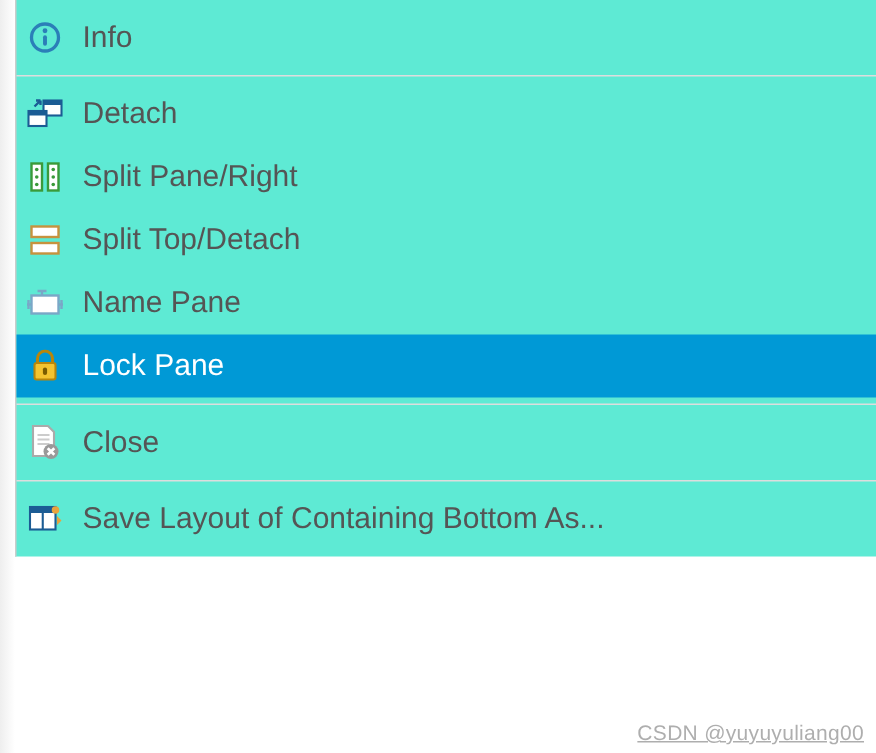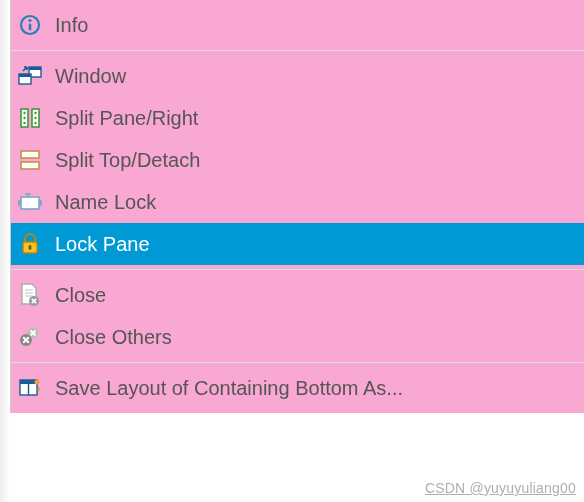--- a/index.html
+++ b/index.html
@@ -12,21 +12,21 @@
     height: 502px;
     position: relative;
     overflow: hidden;
   }
   .menu {
     position: absolute;
     left: 10px;
     top: 0;
     width: 574px;
     border-left: 1px solid #ccc;
-    background: #f9a8d4;
+    background: #5eead4;
   }
   .edge {
     position: absolute;
     left: 0; top: 0;
     width: 10px; height: 502px;
     background: linear-gradient(to right, #eee, #fff);
   }
   .group {
     border-bottom: 1px solid #ddd;
     padding-top: 4px;
@@ -94,21 +94,21 @@
     <div class="item">
       <span class="icon">
         <svg width="24" height="20" viewBox="0 0 24 20">
           <rect x="11" y="1" width="12" height="10" fill="#fff" stroke="#1b5c94" stroke-width="1.4"></rect>
           <rect x="11" y="1" width="12" height="3" fill="#1b5c94"></rect>
           <rect x="1" y="8" width="12" height="10" fill="#fff" stroke="#1b5c94" stroke-width="1.4"></rect>
           <rect x="1" y="8" width="12" height="3" fill="#1b5c94"></rect>
           <path d="M5 5 L9 1 M9 1 L6 1 M9 1 L9 4" stroke="#1b5c94" stroke-width="1.6" fill="none"></path>
         </svg>
       </span>
-      <span class="label">Window</span>
+      <span class="label">Detach</span>
     </div>
     <div class="item">
       <span class="icon">
         <svg width="22" height="22" viewBox="0 0 22 22">
           <rect x="2" y="2" width="7" height="18" fill="#fff" stroke="#3a9a3a" stroke-width="1.6"></rect>
           <rect x="13" y="2" width="7" height="18" fill="#fff" stroke="#3a9a3a" stroke-width="1.6"></rect>
           <circle cx="5.5" cy="6" r="1.2" fill="#3a9a3a"></circle>
           <circle cx="5.5" cy="11" r="1.2" fill="#3a9a3a"></circle>
           <circle cx="5.5" cy="16" r="1.2" fill="#3a9a3a"></circle>
           <circle cx="16.5" cy="6" r="1.2" fill="#3a9a3a"></circle>
@@ -132,21 +132,21 @@
         <svg width="26" height="20" viewBox="0 0 26 20">
           <rect x="4" y="5" width="18" height="12" fill="#fff" stroke="#7aa7c7" stroke-width="1.6"></rect>
           <line x1="1" y1="11" x2="4" y2="11" stroke="#7aa7c7" stroke-width="1.6"></line>
           <line x1="22" y1="11" x2="25" y2="11" stroke="#7aa7c7" stroke-width="1.6"></line>
           <line x1="2" y1="8" x2="2" y2="14" stroke="#7aa7c7" stroke-width="1.6"></line>
           <line x1="24" y1="8" x2="24" y2="14" stroke="#7aa7c7" stroke-width="1.6"></line>
           <line x1="11" y1="2" x2="11" y2="5" stroke="#7aa7c7" stroke-width="1.6"></line>
           <line x1="8" y1="2" x2="14" y2="2" stroke="#7aa7c7" stroke-width="1.6"></line>
         </svg>
       </span>
-      <span class="label">Name Lock</span>
+      <span class="label">Name Pane</span>
     </div>
     <div class="item hl">
       <span class="icon">
         <svg width="20" height="22" viewBox="0 0 20 22">
           <path d="M5 9 V6 a5 5 0 0 1 10 0 V9" fill="none" stroke="#b8860b" stroke-width="2"></path>
           <rect x="3" y="9" width="14" height="11" rx="1.5" fill="#f4c430" stroke="#b8860b" stroke-width="1.4"></rect>
           <rect x="8.6" y="12" width="2.8" height="5" rx="1.4" fill="#7a5c00"></rect>
         </svg>
       </span>
       <span class="label">Lock Pane</span>
@@ -160,31 +160,20 @@
           <path d="M3 1 H13 L17 5 V21 H3 Z" fill="#fff" stroke="#aaa" stroke-width="1.4"></path>
           <line x1="6" y1="7" x2="14" y2="7" stroke="#ccc" stroke-width="1.2"></line>
           <line x1="6" y1="10" x2="14" y2="10" stroke="#ccc" stroke-width="1.2"></line>
           <line x1="6" y1="13" x2="14" y2="13" stroke="#ccc" stroke-width="1.2"></line>
           <circle cx="15" cy="18" r="5" fill="#999"></circle>
           <path d="M12.8 15.8 L17.2 20.2 M17.2 15.8 L12.8 20.2" stroke="#fff" stroke-width="1.8"></path>
         </svg>
       </span>
       <span class="label">Close</span>
     </div>
-    <div class="item">
-      <span class="icon">
-        <svg width="24" height="22" viewBox="0 0 24 22">
-          <circle cx="15" cy="7" r="5.5" fill="#bbb"></circle>
-          <path d="M12.5 4.5 L17.5 9.5 M17.5 4.5 L12.5 9.5" stroke="#fff" stroke-width="1.8"></path>
-          <circle cx="8" cy="14" r="6" fill="#888"></circle>
-          <path d="M5.2 11.2 L10.8 16.8 M10.8 11.2 L5.2 16.8" stroke="#fff" stroke-width="2"></path>
-        </svg>
-      </span>
-      <span class="label">Close Others</span>
-    </div>
   </div>
 
 
   <div class="group" style="border-bottom:none;">
     <div class="item">
       <span class="icon">
         <svg width="24" height="22" viewBox="0 0 24 22">
           <rect x="2" y="3" width="17" height="15" fill="#fff" stroke="#1b5c94" stroke-width="1.4"></rect>
           <rect x="2" y="3" width="17" height="4" fill="#1b5c94"></rect>
           <line x1="10.5" y1="7" x2="10.5" y2="18" stroke="#1b5c94" stroke-width="1.4"></line>

